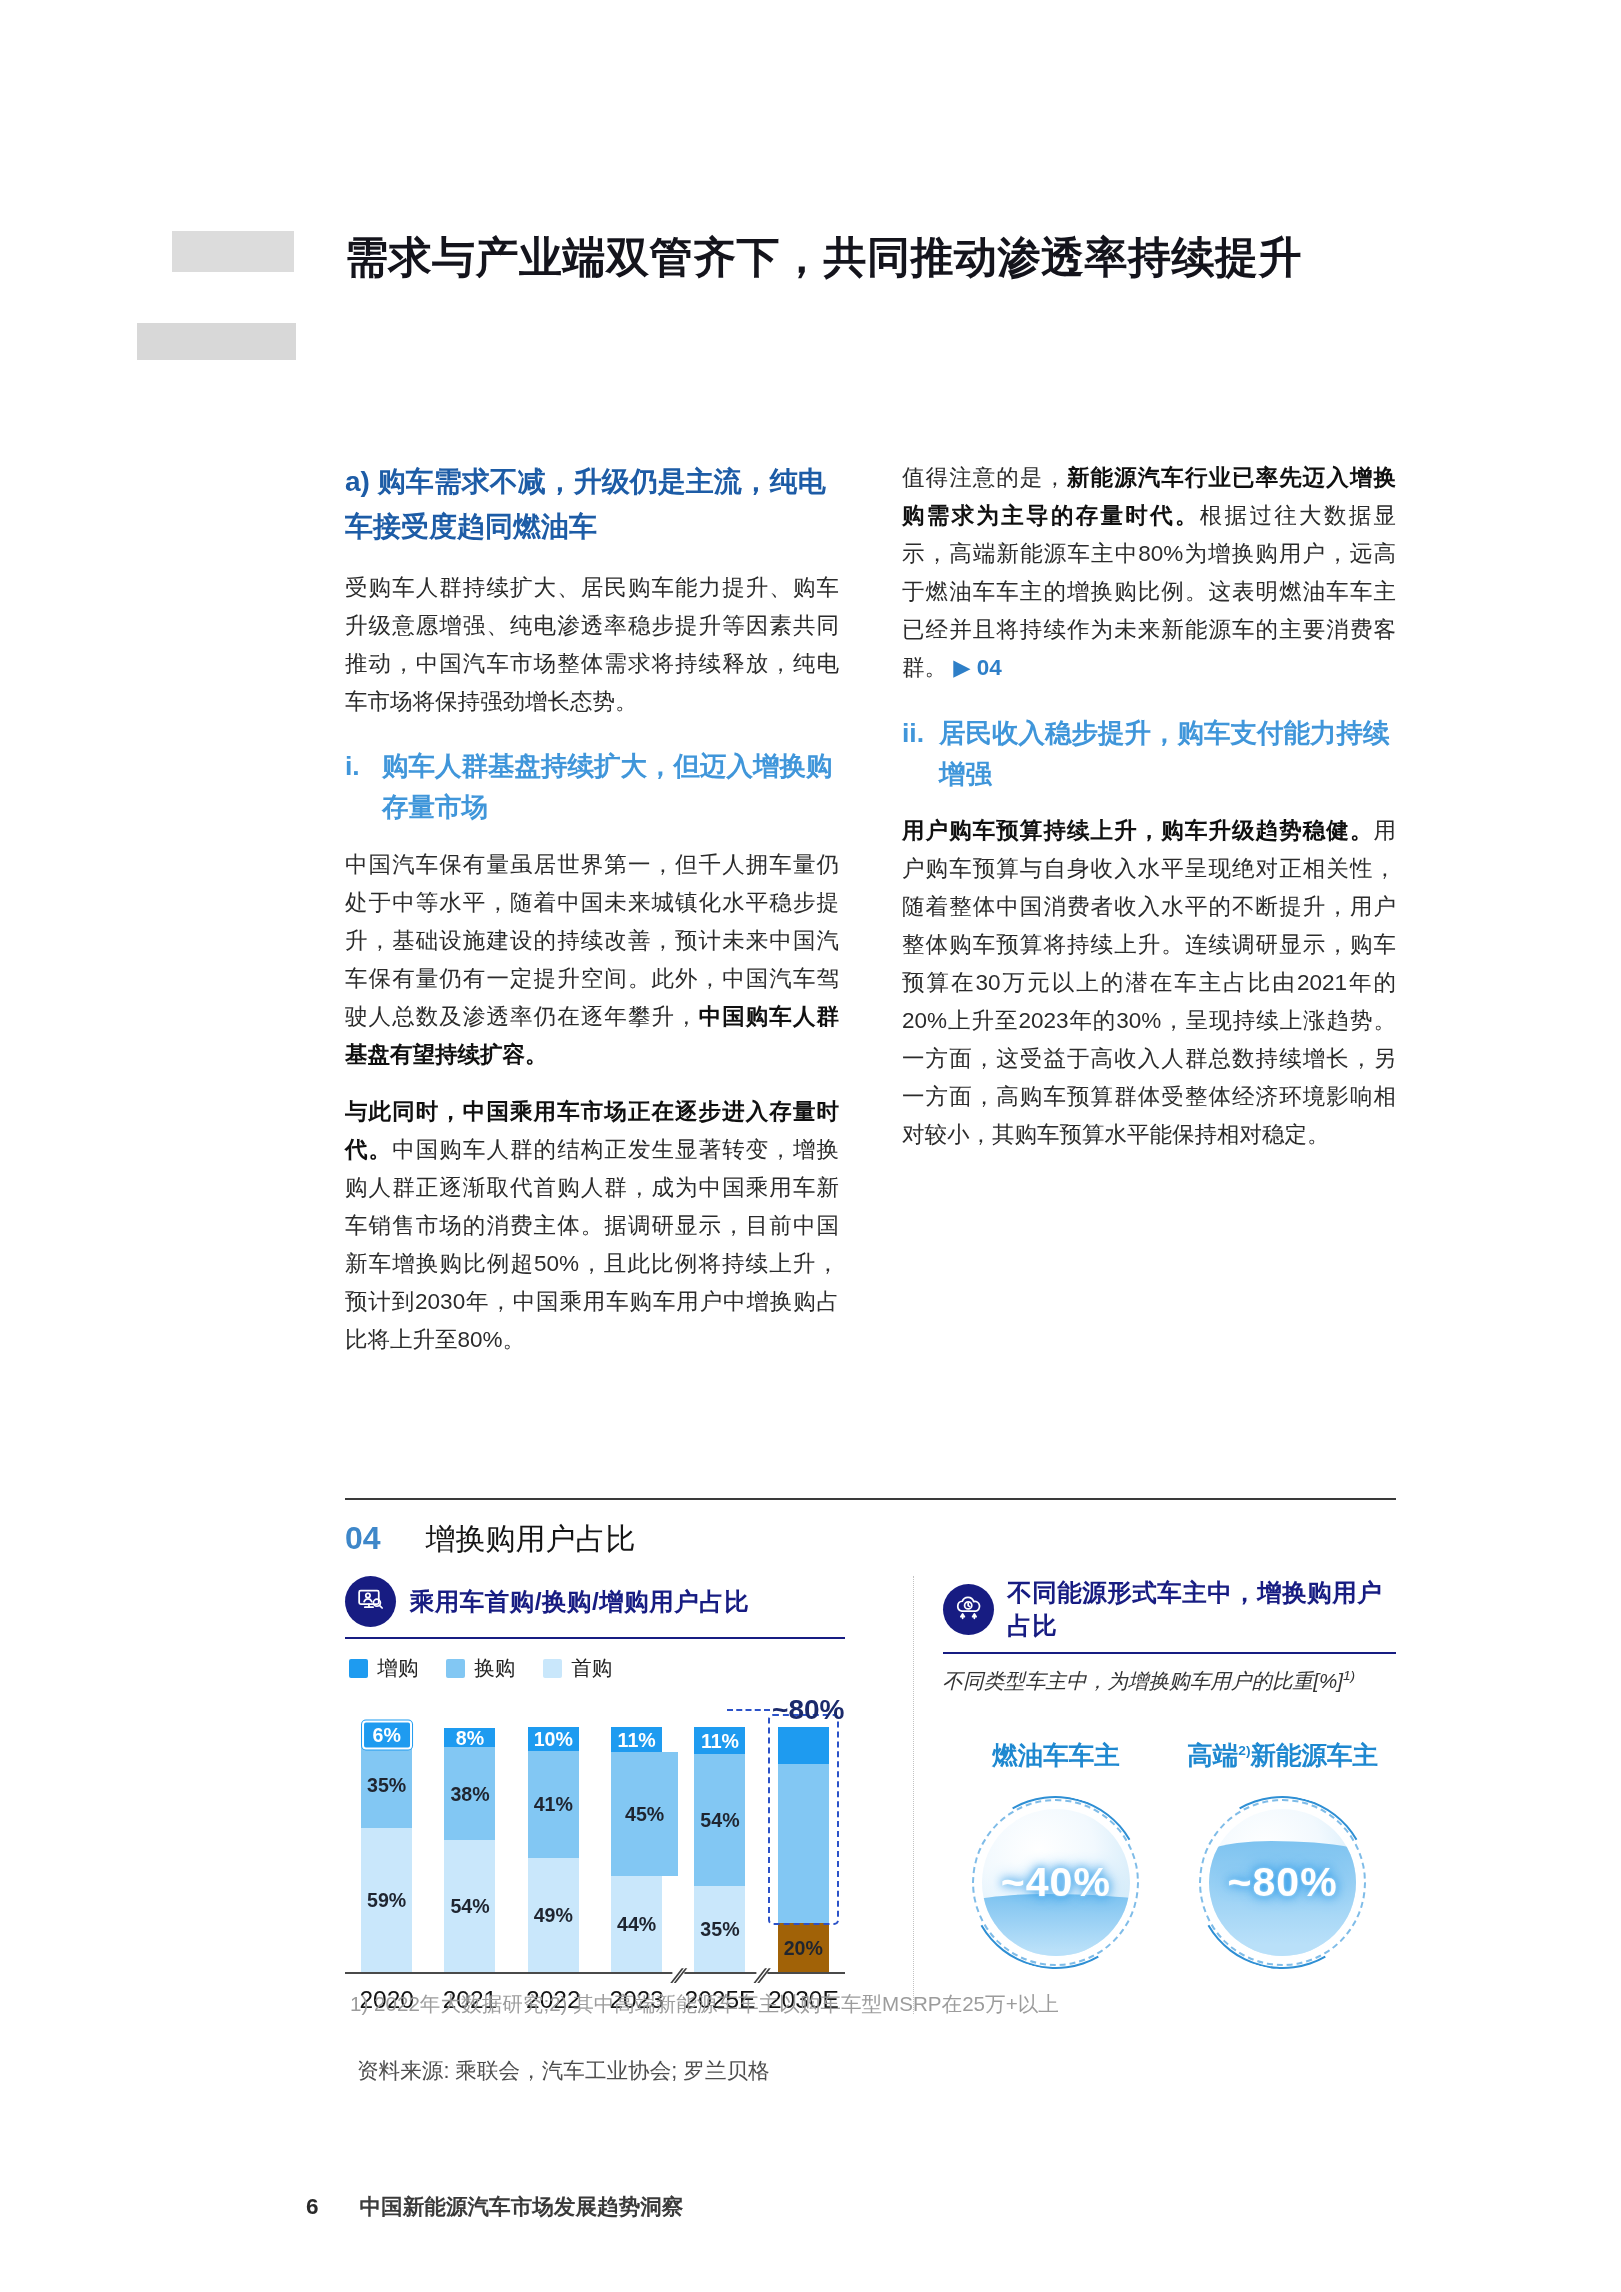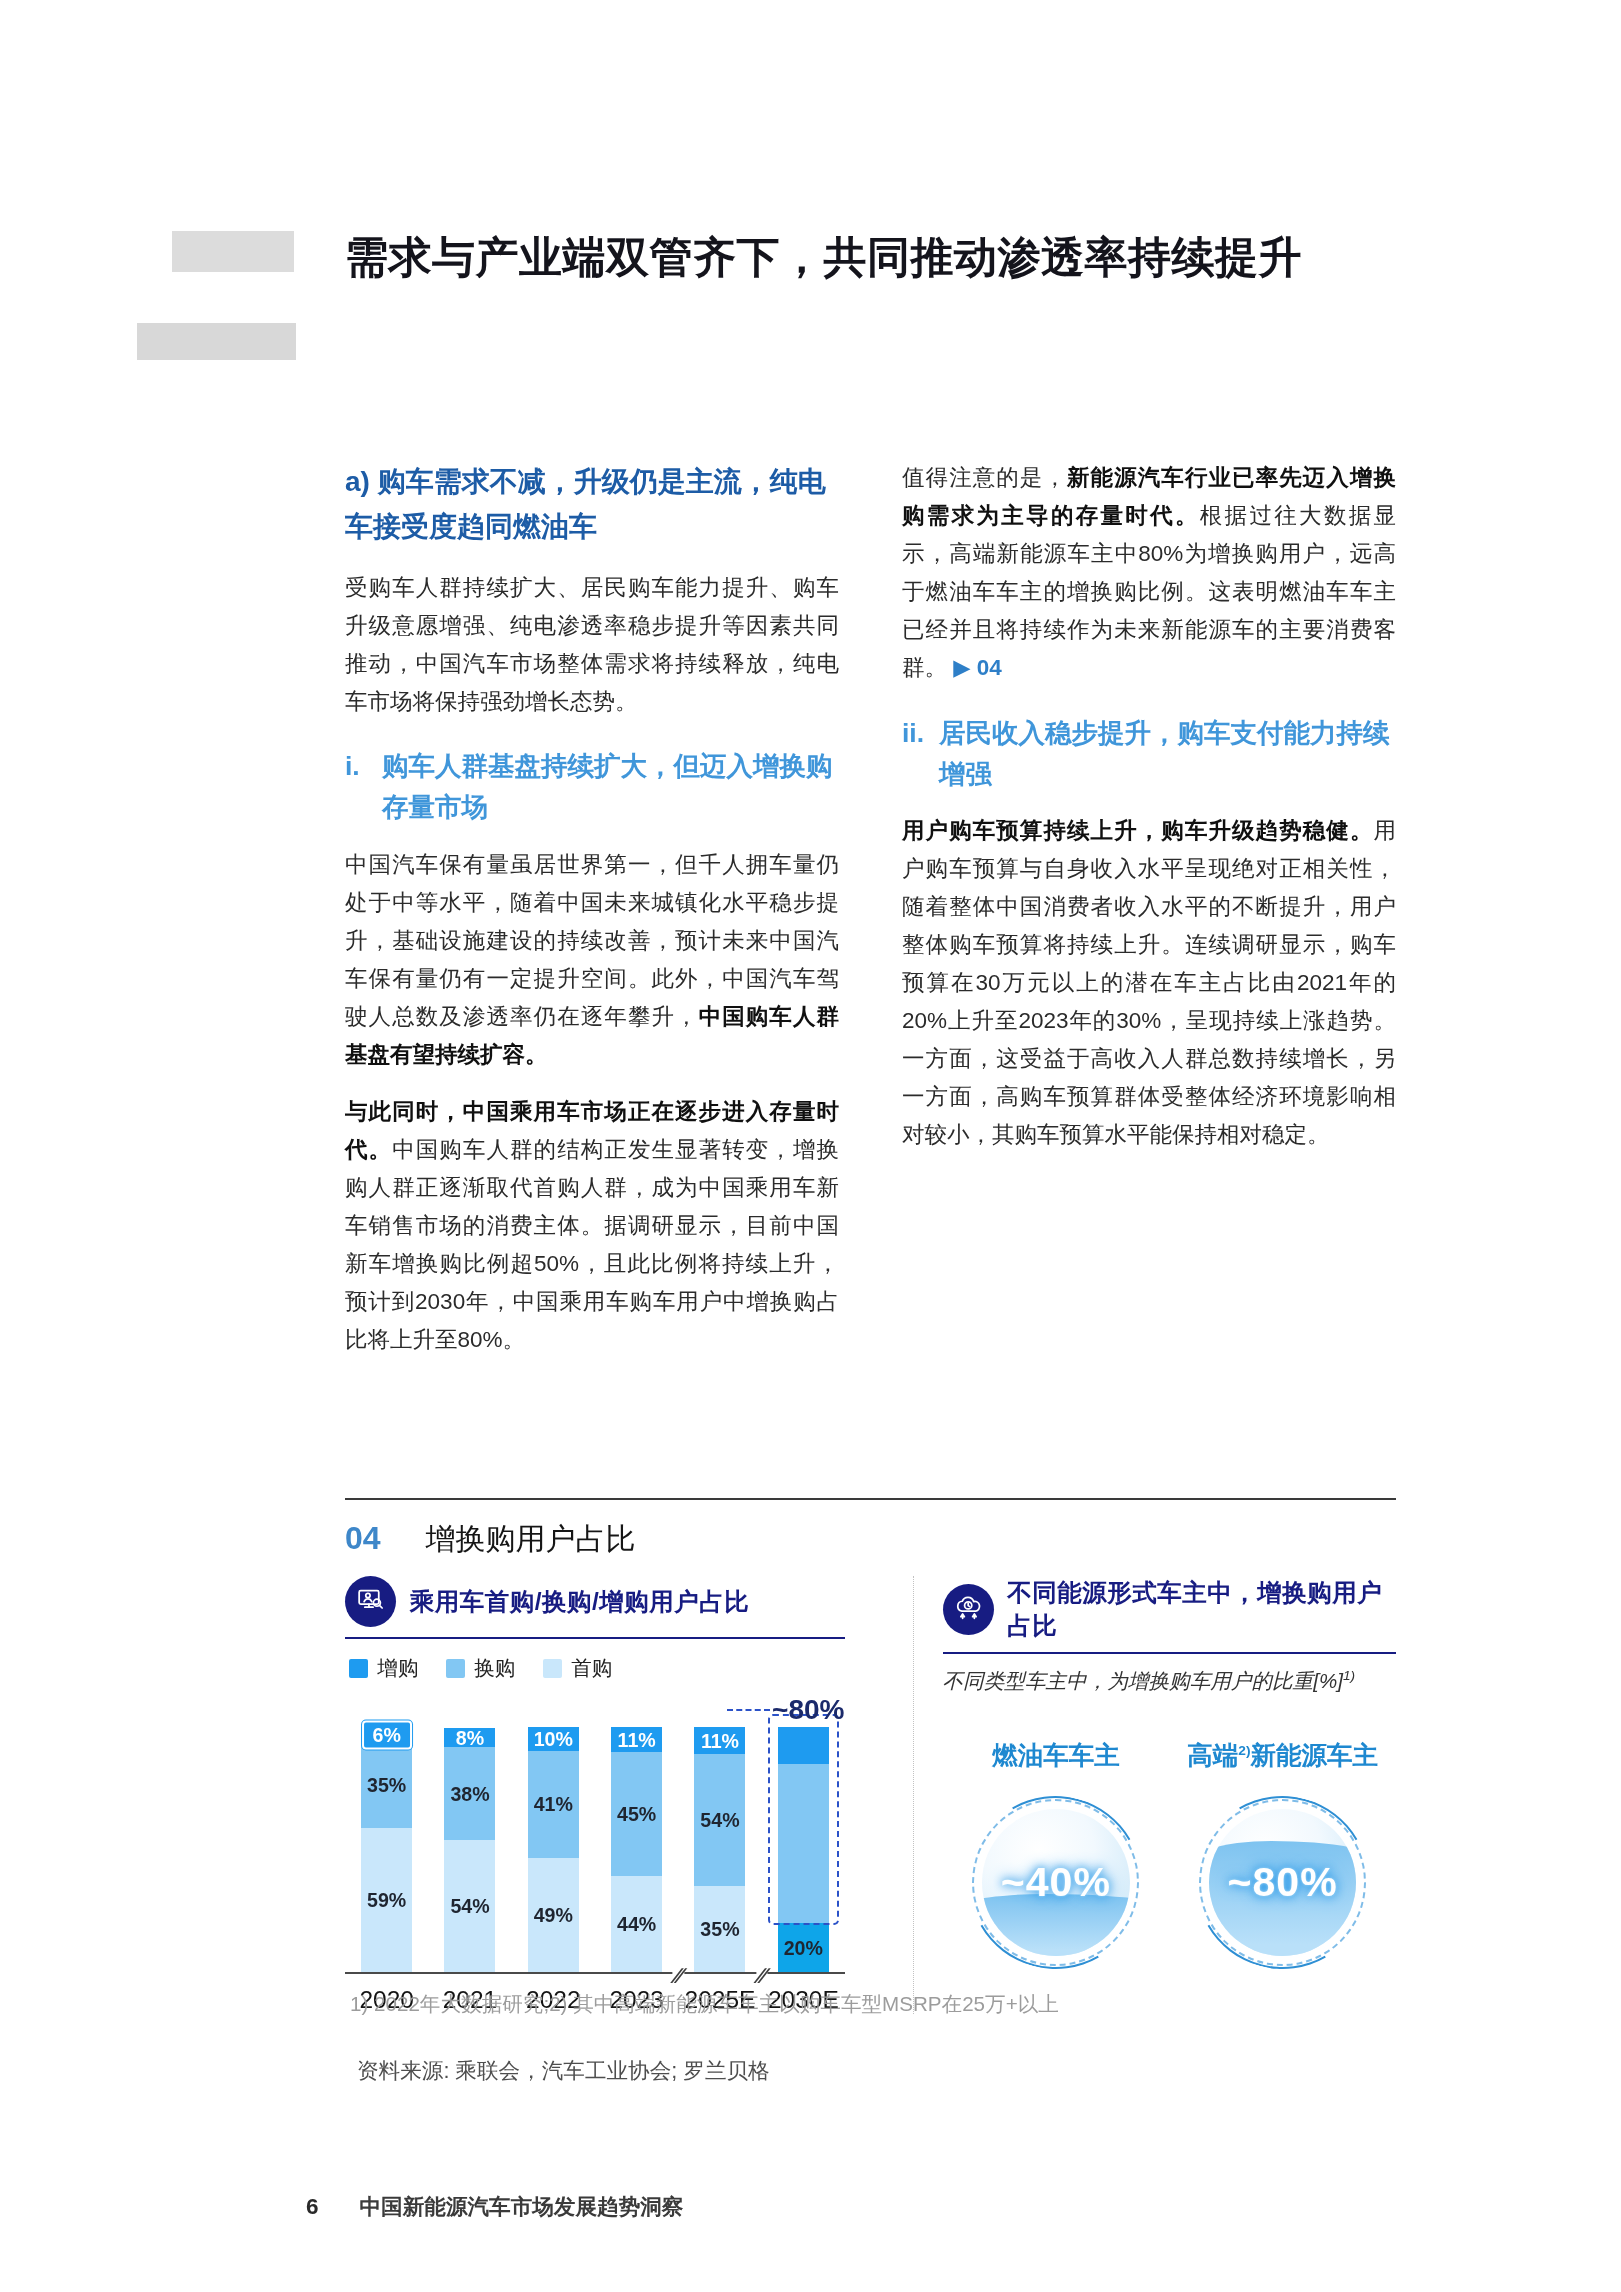--- a/index.html
+++ b/index.html
@@ -193,21 +193,21 @@
               <div class="bar-seg seg-2" style="height: 120px; background: rgb(201, 231, 251);">
                 <span class="seg-label">49%</span>
               </div>
             </div>
           </div>
           <div class="bar-col">
             <div class="bar-stack">
               <div class="bar-seg seg-0" style="height: 27px; background: rgb(30, 155, 240);">
                 <span class="seg-label">11%</span>
               </div>
-              <div class="bar-seg seg-1" style="height: 140px; background: rgb(130, 199, 243);">
+              <div class="bar-seg seg-1" style="height: 140px; background: rgb(130, 199, 243); padding-left: 16px;">
                 <span class="seg-label">45%</span>
               </div>
               <div class="bar-seg seg-2" style="height: 108px; background: rgb(201, 231, 251);">
                 <span class="seg-label">44%</span>
               </div>
             </div>
           </div>
           <div class="bar-col">
             <div class="bar-stack">
               <div class="bar-seg seg-0" style="height: 27px; background: rgb(30, 155, 240);">
@@ -218,21 +218,21 @@
               </div>
               <div class="bar-seg seg-2" style="height: 86px; background: rgb(201, 231, 251);">
                 <span class="seg-label">35%</span>
               </div>
             </div>
           </div>
           <div class="bar-col">
             <div class="bar-stack">
               <div class="bar-seg seg-0" style="height: 37px; background: rgb(30, 155, 240);"></div>
               <div class="bar-seg seg-1" style="height: 159px; background: rgb(130, 199, 243);"></div>
-              <div class="bar-seg seg-2" style="height: 49px; background: #0ea5e9;">
+              <div class="bar-seg seg-2" style="height: 49px; background: #a16207;">
                 <span class="seg-label">20%</span>
               </div>
               <div class="dash-box" style="top: -13.7px; height: 207px;"></div>
               <div class="dash-ann">~80%</div>
             </div>
           </div>
           <span class="axis-break" style="left: 66.6667%;">∕∕</span>
           <span class="axis-break" style="left: 83.3333%;">∕∕</span>
         </div>
       <div class="xlabels" id="xlabels">

